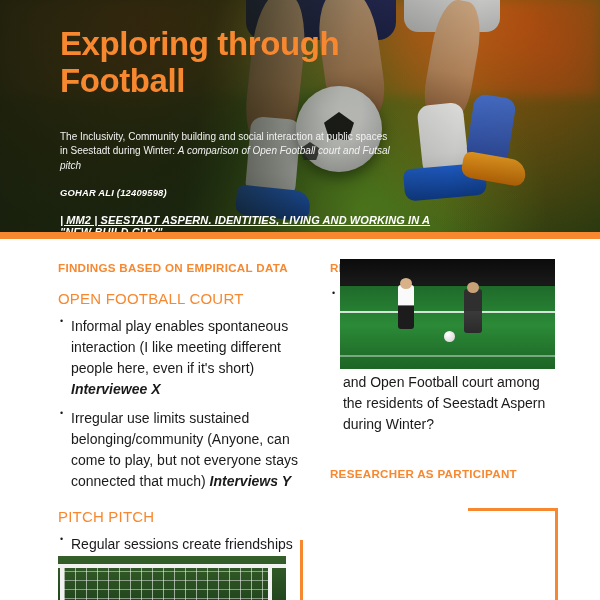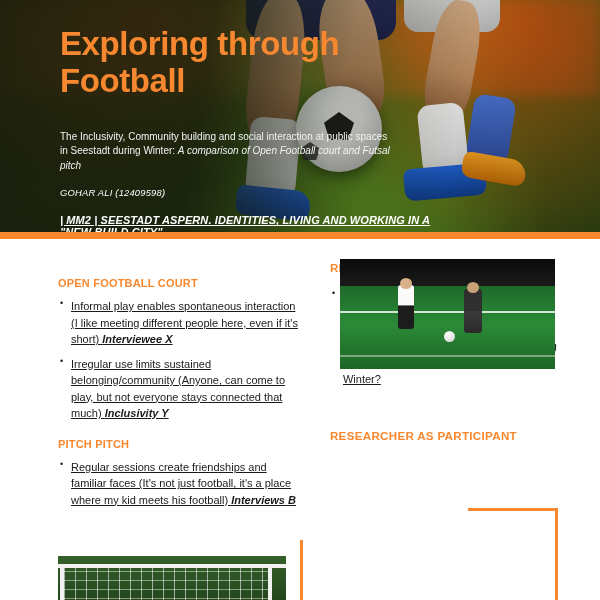--- a/index.html
+++ b/index.html
@@ -120,21 +120,21 @@
     font-size: 10px;
     line-height: 1.45;
     color: #f2f2f2;
     width: 330px;
   }
   .hero-sub .ital { font-style: italic; }
   .hero-author {
     margin-top: 14px;
     font-size: 9.4px;
     font-style: italic;
-    font-weight: normal;
+    font-weight: bold;
     color: #ffffff;
     letter-spacing: .2px;
   }
   .hero-affil {
     margin-top: 16px;
     font-size: 11px;
     font-style: italic;
     font-weight: bold;
     color: #ffffff;
     letter-spacing: .1px;
@@ -159,34 +159,33 @@
 
   h2.section {
     color: #f7882f;
     font-size: 11.6px;
     font-weight: bold;
     letter-spacing: .3px;
     margin-bottom: 14px;
   }
   h3.sub {
     color: #f7882f;
-    font-size: 11px;
-    font-weight: bold;
+    font-size: 15px;
+    font-weight: normal;
     letter-spacing: .2px;
     margin: 16px 0 9px 0;
   }
   ul.bullets { list-style: none; margin: 0; padding: 0; }
   ul.bullets li {
     position: relative;
     padding-left: 13px;
     margin-bottom: 8px;
-    font-size: 11px;
+    font-size: 14px;
     line-height: 1.5;
     color: #1a1a1a;
-    text-decoration: underline;
   }
   ul.bullets li::before {
     content: "•";
     position: absolute; left: 2px; top: -1px;
     font-size: 9px; color: #1a1a1a;
   }
   .quote-name { font-style: italic; font-weight: bold; }
 
   .rq-list li { margin-bottom: 0; }
 
@@ -289,40 +288,41 @@
       <div class="hero-sub"><span>The Inclusivity, Community building and social interaction at public spaces in Seestadt during Winter: </span><span class="ital">A comparison of Open Football court and Futsal pitch</span></div>
       <div class="hero-author">GOHAR ALI (12409598)</div>
       <div class="hero-affil">| MM2 | SEESTADT ASPERN. IDENTITIES, LIVING AND WORKING IN A "NEW BUILD CITY"</div>
     </div>
   </div>
   <div class="hero-rule"></div>
 
   <div class="content">
 
     <div class="col-left">
+      <h2 class="section">FINDINGS BASED ON EMPIRICAL DATA</h2>
 
       <h3 class="sub">OPEN FOOTBALL COURT</h3>
       <ul class="bullets">
         <li><span>Informal play enables spontaneous interaction (I like meeting different people here, even if it's short) </span><span class="quote-name">Interviewee X</span></li>
-        <li><span>Irregular use limits sustained belonging/community (Anyone, can come to play, but not everyone stays connected that much) </span><span class="quote-name">Inclusivity Y</span></li>
+        <li><span>Irregular use limits sustained belonging/community (Anyone, can come to play, but not everyone stays connected that much) </span><span class="quote-name">Interviews Y</span></li>
       </ul>
 
       <h3 class="sub">PITCH PITCH</h3>
       <ul class="bullets">
         <li><span>Regular sessions create friendships and  familiar faces (It's not just football, it's a place where my kid meets his football) </span><span class="quote-name">Interviews B</span></li>
       </ul>
     </div>
 
     <div class="col-right">
       <h2 class="section">RESEARCH QUESTION</h2>
       <ul class="bullets rq-list">
         <li>How football plays a key role in analyzing the social interaction, inclusivity, accessibility and community building at Futsal pitch and Open Football court among the residents of Seestadt Aspern during Winter?</li>
       </ul>
 
-      <h2 class="section" style="margin-top:42px;">RESEARCHER AS PARTICIPANT</h2>
+      <h2 class="section" style="margin-top:32px;">RESEARCHER AS PARTICIPANT</h2>
     </div>
   </div>
 
   <div class="photo2">
     <div class="turf"></div>
     <div class="wall"></div>
     <div class="line a"></div>
     <div class="line b"></div>
     <div class="pl p1"></div>
     <div class="p1h"></div>

